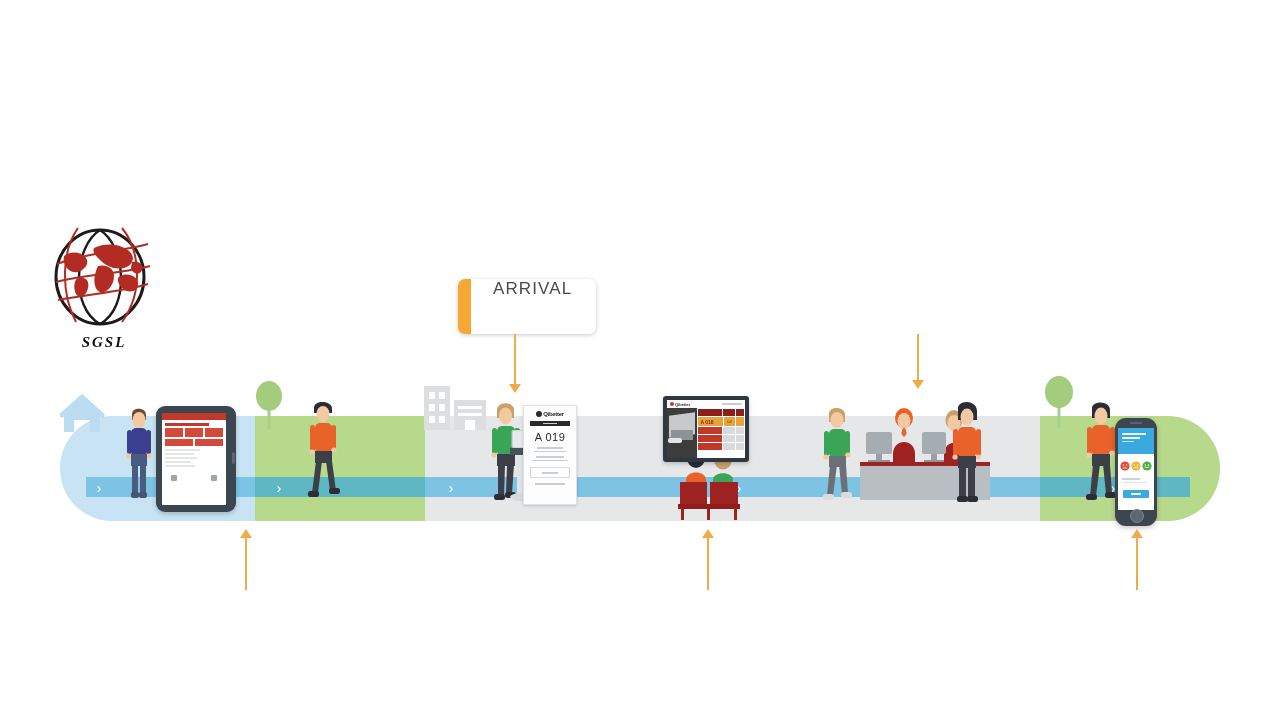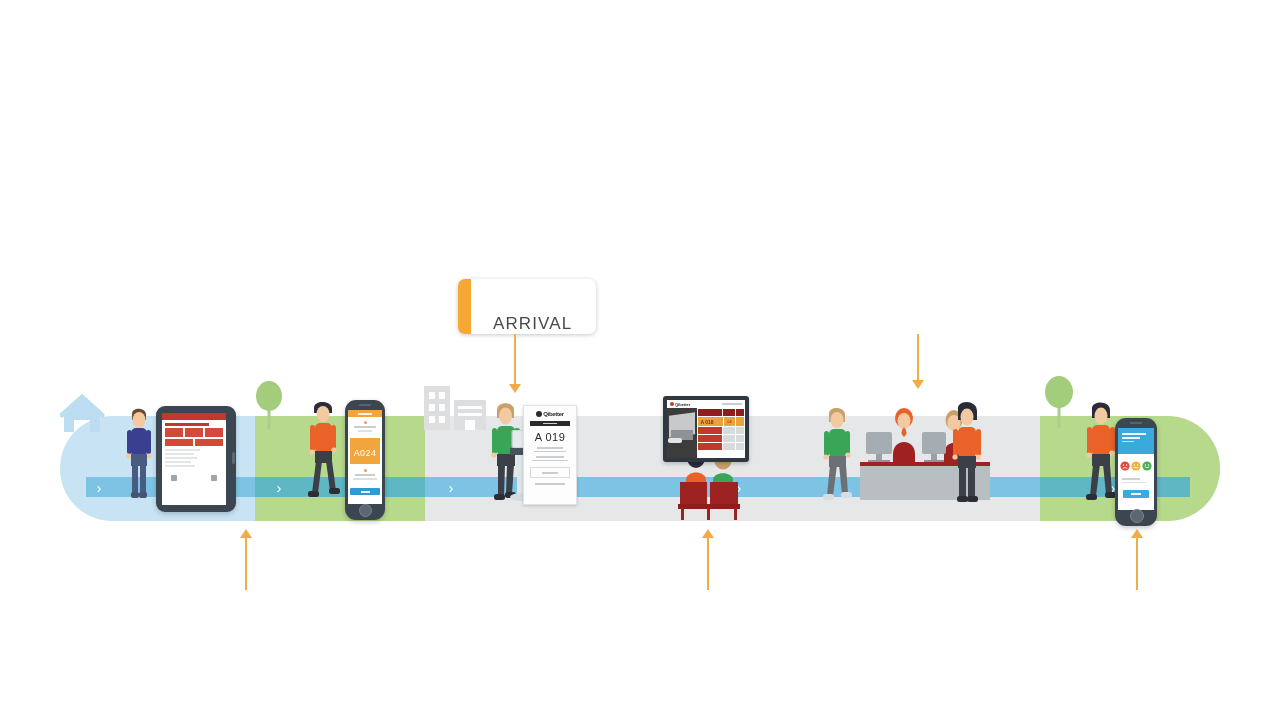--- a/index.html
+++ b/index.html
@@ -39,21 +39,21 @@
 
   
   .house{position:absolute;left:60px;top:392px;}
   .tree{position:absolute;}
   .bldg{position:absolute;}
 
   
   .card{
     position:absolute;height:55px;background:#ffffff;border-radius:7px;
     box-shadow:0 1px 4px rgba(0,0,0,.22);
-    display:flex;align-items:flex-end;
+    display:flex;align-items:flex-start;
   }
   .card .bar{width:13px;height:55px;background:#f5a833;border-radius:7px 0 0 7px;flex:none;}
   .card .txt{
     padding-left:22px;padding-right:24px;
     font-size:17px;letter-spacing:1.1px;color:#4a4a4a;white-space:nowrap;
   }
   .conn{position:absolute;width:2px;background:#f0ab4a;}
   .arrow-d,.arrow-u{position:absolute;width:0;height:0;border-left:6px solid transparent;border-right:6px solid transparent;}
   .arrow-d{border-top:9px solid #f0ab4a;}
   .arrow-u{border-bottom:9px solid #f0ab4a;}
@@ -76,20 +76,42 @@
   .phone .spk{position:absolute;background:#59646f;border-radius:2px;}
 
   
   .person{position:absolute;}
 </style>
 </head>
 <body>
 
 <div class="stage">
 
+  <div class="logo">
+    <svg width="112" height="115" viewBox="0 0 112 115">
+      <g>
+        <ellipse cx="52" cy="55" rx="44" ry="47" fill="none" stroke="#1b1b1b" stroke-width="3"></ellipse>
+        <path d="M52 8 C26 24 22 86 52 102" fill="none" stroke="#1b1b1b" stroke-width="2.4"></path>
+        <path d="M52 8 C78 24 82 86 52 102" fill="none" stroke="#1b1b1b" stroke-width="2.4"></path>
+        <path d="M9 42 C40 30 72 30 100 22" fill="none" stroke="#b32c24" stroke-width="2"></path>
+        <path d="M8 60 C38 52 74 52 102 44" fill="none" stroke="#b32c24" stroke-width="2"></path>
+        <path d="M10 78 C40 72 74 70 100 62" fill="none" stroke="#b32c24" stroke-width="2"></path>
+        <path d="M74 6 C92 28 96 70 74 100" fill="none" stroke="#b32c24" stroke-width="2"></path>
+        <path d="M30 6 C14 28 12 70 28 100" fill="none" stroke="#b32c24" stroke-width="2"></path>
+
+        <path d="M16 34 C24 28 34 30 38 36 C42 42 36 48 30 50 C22 52 14 44 16 34Z" fill="#b32c24"></path>
+        <path d="M30 56 C36 54 42 58 40 66 C38 74 32 78 28 72 C25 66 26 58 30 56Z" fill="#b32c24"></path>
+        <path d="M46 26 C58 20 74 22 82 30 C88 36 84 44 76 46 C66 48 58 44 52 38 C48 34 44 30 46 26Z" fill="#b32c24"></path>
+        <path d="M50 44 C58 42 66 46 66 54 C66 64 58 72 52 70 C46 68 44 56 50 44Z" fill="#b32c24"></path>
+        <path d="M72 54 C80 50 90 54 90 62 C90 70 80 72 74 66 C70 62 68 56 72 54Z" fill="#b32c24"></path>
+        <path d="M84 40 C90 38 96 42 94 48 C92 54 84 52 83 46Z" fill="#b32c24"></path>
+      </g>
+    </svg>
+    <div class="logo-text">SGSL</div>
+  </div>
 
   <div class="timeline">
 
     <div class="seg seg-blue cap-left" style="left:0px;width:195px;"></div>
     <div class="seg seg-green" style="left:195px;width:170px;"></div>
     <div class="seg seg-gray" style="left:365px;width:615px;"></div>
     <div class="seg seg-green cap-right" style="left:980px;width:180px;"></div>
 
     <div class="stripe stripe-blue" style="left:26px;width:169px;"></div>
     <div class="stripe stripe-teal" style="left:195px;width:170px;"></div>
@@ -291,45 +313,20 @@
         <div style="height:2px;background:#e3e5e7;width:52%;margin-bottom:2px;"></div>
         <div style="display:flex;justify-content:space-between;margin-top:8px;padding:0 6px;">
           <div style="width:6px;height:6px;background:#9fa6ab;border-radius:1px;"></div>
           <div style="width:6px;height:6px;background:#9fa6ab;border-radius:1px;"></div>
         </div>
       </div>
     </div>
     <div style="position:absolute;right:1px;top:46px;width:3px;height:12px;background:#5b6773;border-radius:2px;"></div>
   </div>
 
-  <div class="phone" style="left:345px;top:400px;width:40px;height:120px;">
-    <div class="spk" style="left:14px;top:4px;width:12px;height:2px;"></div>
-    <div class="pscreen" style="left:3px;top:10px;width:34px;height:94px;">
-      <div style="height:7px;background:#f0a63c;display:flex;align-items:center;justify-content:center;">
-        <div style="width:14px;height:2px;background:rgba(255,255,255,.85);"></div>
-      </div>
-      <div style="padding:3px;text-align:center;">
-        <div style="width:3px;height:3px;background:#f0a63c;border-radius:50%;margin:1px auto;"></div>
-        <div style="height:2px;background:#c8cdd1;width:78%;margin:2px auto;"></div>
-        <div style="height:2px;background:#dde1e4;width:50%;margin:2px auto;"></div>
-      </div>
-      <div style="background:#f0a63c;margin:1px 2px;padding:4px 0;text-align:center;">
-        <span style="color:#fff;font-size:9px;letter-spacing:.4px;">A024</span>
-      </div>
-      <div style="padding:3px;text-align:center;">
-        <div style="width:3px;height:3px;background:#f0a63c;border-radius:50%;margin:1px auto;"></div>
-        <div style="height:2px;background:#c8cdd1;width:70%;margin:2px auto;"></div>
-        <div style="height:2px;background:#dde1e4;width:84%;margin:2px auto;"></div>
-      </div>
-      <div style="margin:3px 2px 0 2px;height:7px;background:#2e9bd6;border-radius:1px;display:flex;align-items:center;justify-content:center;">
-        <div style="width:9px;height:2px;background:rgba(255,255,255,.9);"></div>
-      </div>
-    </div>
-    <div class="home" style="left:14px;bottom:3px;width:11px;height:11px;"></div>
-  </div>
 
   <div style="position:absolute;left:523px;top:405px;width:52px;height:98px;background:#fdfdfd;border:1px solid #dfe2e5;box-shadow:0 1px 3px rgba(0,0,0,.16);">
     <div style="padding:5px 4px 2px 4px;display:flex;align-items:center;justify-content:center;gap:1px;">
       <div style="width:6px;height:6px;border-radius:50%;background:#2b2b2b;"></div>
       <span style="font-size:6px;font-weight:700;color:#2b2b2b;letter-spacing:-.3px;">Qibetter</span>
     </div>
     <div style="margin:2px 6px;height:5px;background:#2b2b2b;display:flex;align-items:center;justify-content:center;">
       <div style="width:14px;height:1.5px;background:#cfcfcf;"></div>
     </div>
     <div style="text-align:center;font-size:11px;color:#2b2b2b;letter-spacing:.5px;padding:3px 0 4px 0;">A 019</div>

